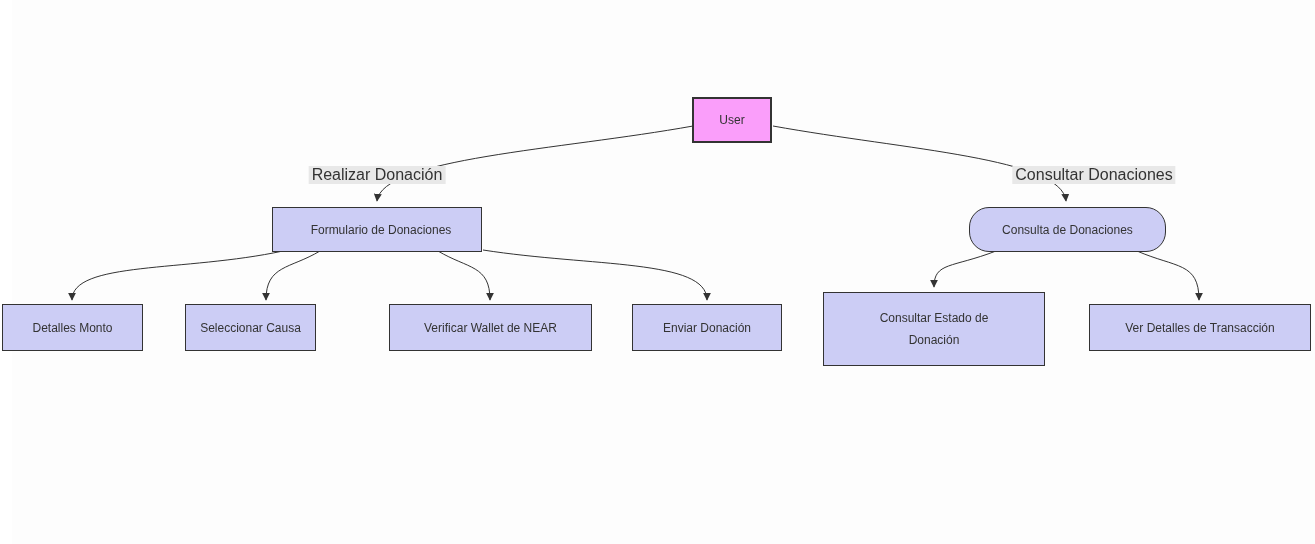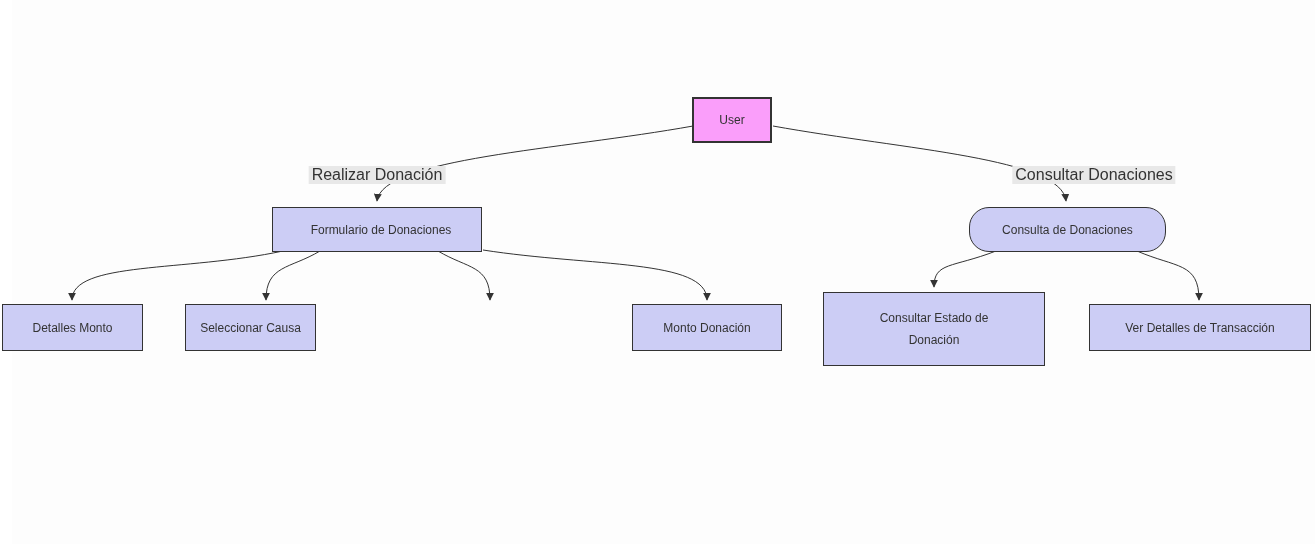--- a/index.html
+++ b/index.html
@@ -113,23 +113,26 @@
   </div>
 
   <div class="node" style="left: 2px; top: 304px; width: 141px; height: 47px; background-color: rgb(204, 205, 245);">
     <span class="node-label">Detalles Monto</span>
   </div>
 
   <div class="node" style="left: 185px; top: 304px; width: 131px; height: 47px; background-color: rgb(204, 205, 245);">
     <span class="node-label">Seleccionar Causa</span>
   </div>
 
+  <div class="node" style="left: 389px; top: 304px; width: 203px; height: 47px; background-color: rgb(204, 205, 245);">
+    <span class="node-label">Verificar Wallet de NEAR</span>
+  </div>
 
   <div class="node" style="left: 632px; top: 304px; width: 150px; height: 47px; background-color: rgb(204, 205, 245);">
-    <span class="node-label">Monto Donación</span>
+    <span class="node-label">Enviar Donación</span>
   </div>
 
   <div class="node two-line" style="left: 823px; top: 292px; width: 222px; height: 74px; background-color: rgb(204, 205, 245);">
     <span class="node-label">Consultar Estado de Donación</span>
   </div>
 
   <div class="node" style="left: 1089px; top: 304px; width: 222px; height: 47px; background-color: rgb(204, 205, 245);">
     <span class="node-label">Ver Detalles de Transacción</span>
   </div>
 </div>

